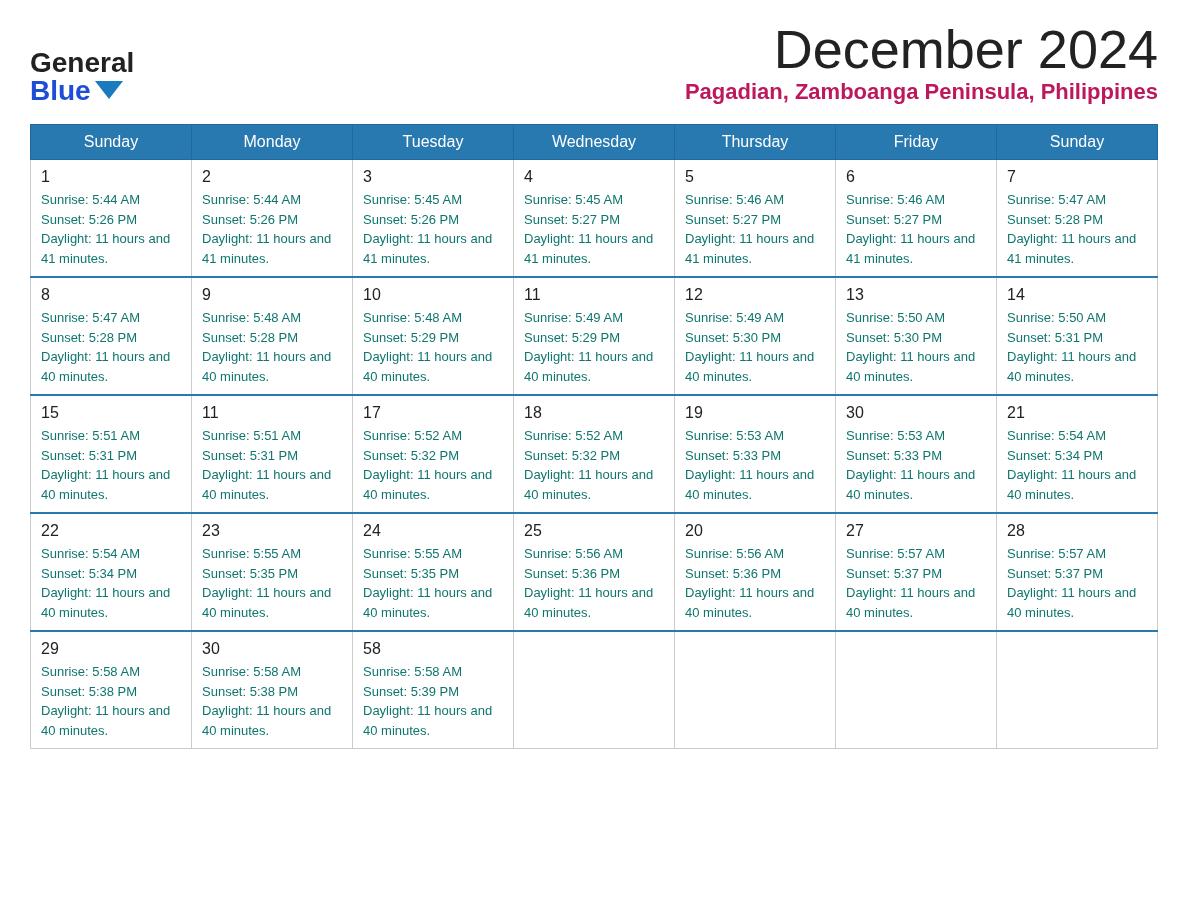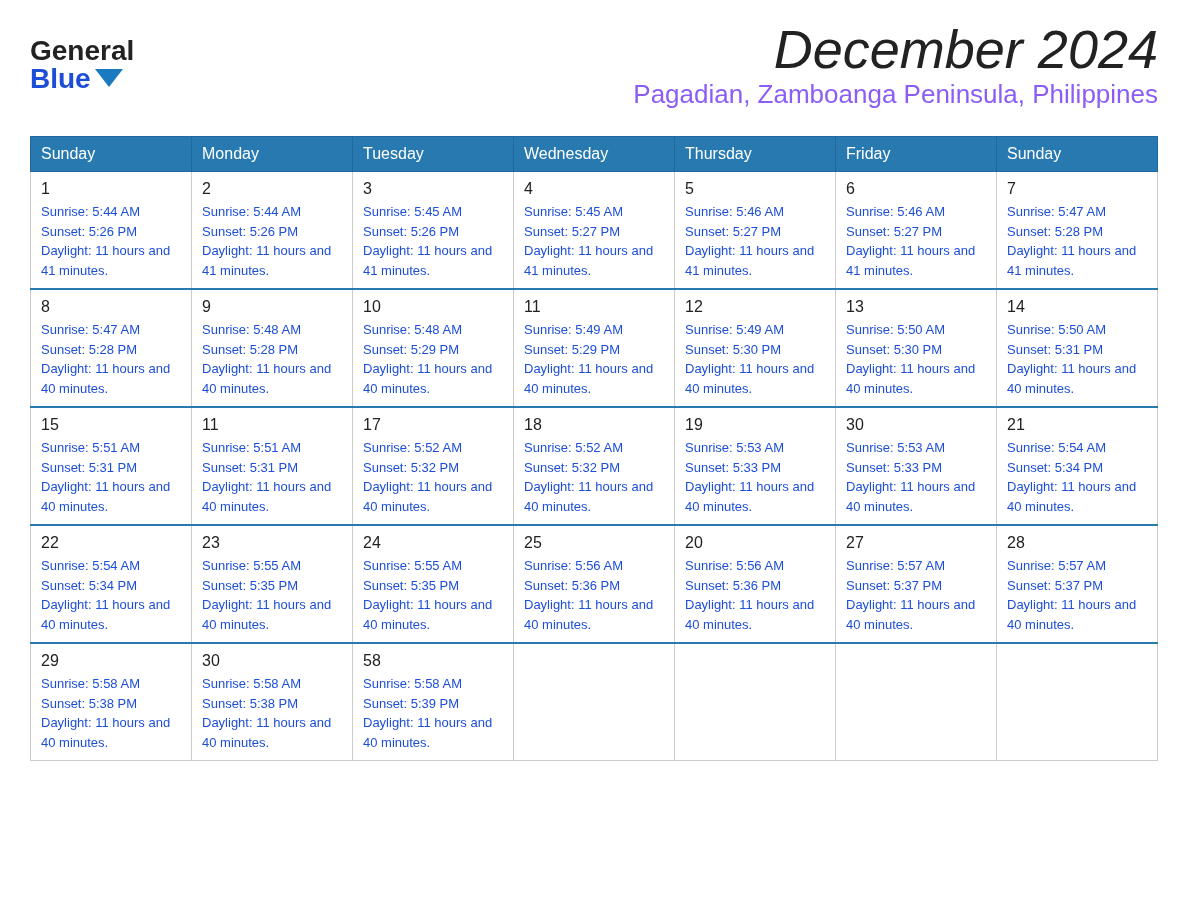--- a/index.html
+++ b/index.html
@@ -7,22 +7,22 @@
       font-family: Arial, Helvetica, sans-serif;
       background: #fff;
       color: #222;
       width: 1188px;
       min-height: 918px;
       padding: 20px 30px 30px 30px;
     }
     .header-area {
       display: flex;
       justify-content: space-between;
-      align-items: center;
-      margin-bottom: 26px;
+      align-items: flex-end;
+      margin-bottom: 19px;
     }
     .logo {
       display: flex;
       flex-direction: column;
       align-items: flex-start;
     }
     .logo-general {
       font-size: 28px;
       font-weight: bold;
       color: #222;
@@ -47,39 +47,38 @@
       margin-bottom: 2px;
     }
     .title-area {
       text-align: right;
     }
     .month-title {
       font-size: 54px;
       font-weight: normal;
       color: #222;
       line-height: 1.1;
-      font-style: italic;
     }
     .location-title {
-      font-size: 26px;
-      color: #8b5cf6;
-      font-weight: normal;
+      font-size: 22px;
+      color: #be185d;
+      font-weight: bold;
     }
     .calendar-table {
       width: 100%;
       border-collapse: collapse;
       border: 1.5px solid #aaa;
     }
     .calendar-table th {
       background: #2879b0;
       color: #fff;
       font-size: 16px;
       font-weight: normal;
       padding: 8px 10px;
-      text-align: left;
+      text-align: center;
       border: 1px solid #2268a0;
     }
     .calendar-table td {
       vertical-align: top;
       padding: 8px 10px;
       border: 1px solid #ccc;
       font-size: 13.5px;
       color: #222;
       width: 14.28%;
       min-height: 110px;
@@ -87,21 +86,21 @@
     }
     .day-number {
       font-size: 16px;
       font-weight: normal;
       display: block;
       margin-bottom: 4px;
       color: #222;
     }
     .day-detail {
       font-size: 13px;
-      color: #1d4ed8;
+      color: #0f766e;
       line-height: 1.5;
     }
     .row-divider td {
       border-top: 2.5px solid #2879b0;
     }
     .empty-cell {
       background: #fff;
     }
   </style>
 </head>

